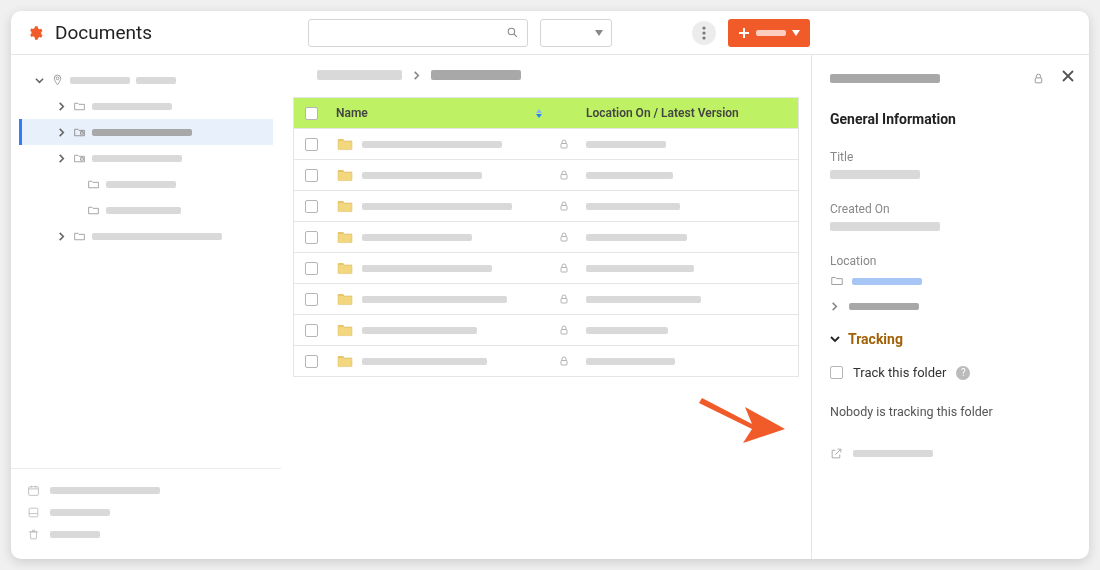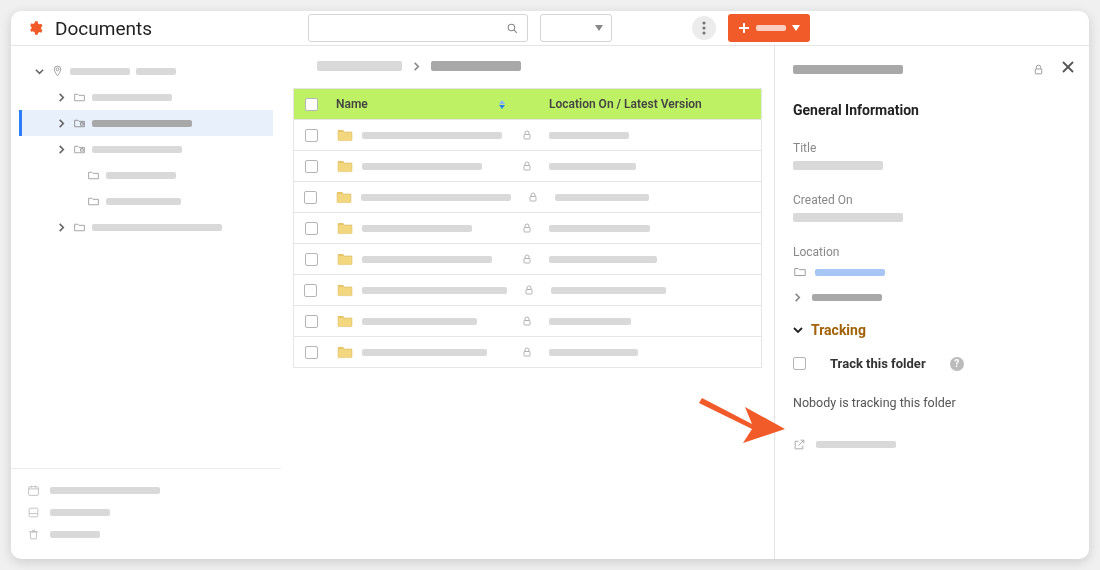--- a/index.html
+++ b/index.html
@@ -21,21 +21,21 @@
     border-radius: 10px;
     box-shadow: 0 3px 12px rgba(0,0,0,0.15);
     display: flex;
     flex-direction: column;
     overflow: hidden;
     position: relative;
   }
   .topbar {
     display: flex;
     align-items: center;
-    height: 35px;
+    height: 44px;
     padding: 0 16px;
     border-bottom: 1px solid #e5e5e5;
     gap: 12px;
   }
   .gear {
     width: 16px; height: 16px;
     color: #f15a29;
   }
   .title {
     font-size: 19px;
@@ -212,21 +212,21 @@
     display: inline-flex; flex-direction: column; gap: 1px;
   }
   .sort span {
     width: 0; height: 0;
     border-left: 3px solid transparent;
     border-right: 3px solid transparent;
   }
   .sort .up { border-bottom: 4px solid #8ab4f8; }
   .sort .dn { border-top: 4px solid #2d7ff9; }
   .details {
-    width: 315px;
+    width: 278px;
     border-left: 1px solid #e5e5e5;
     padding: 0 18px 4px 18px;
     position: relative;
   }
   .dhead {
     display: flex; align-items: center;
     height: 46px;
     gap: 10px;
   }
   .closex {
@@ -261,25 +261,24 @@
     display: flex; align-items: center; gap: 10px;
     margin-top: 14px;
     color: #888;
   }
   .tracking-head {
     display: flex; align-items: center; gap: 8px;
     margin-top: 20px;
     font-weight: 700; font-size: 14px; color: #a16207;
   }
   .trk-check {
-    display: flex; align-items: center; gap: 24px;
+    display: flex; align-items: center; gap: 10px;
     margin: 18px 0 14px 0;
     font-size: 13px;
     color: #333;
-    font-weight: bold;
   }
   .qmark {
     width: 14px; height: 14px; border-radius: 50%;
     background: #bbb; color: #fff;
     font-size: 10px; line-height: 14px; text-align: center;
   }
   .mt-btn {
     display: inline-block;
     border: 1px solid #d5d5d5;
     border-radius: 3px;

